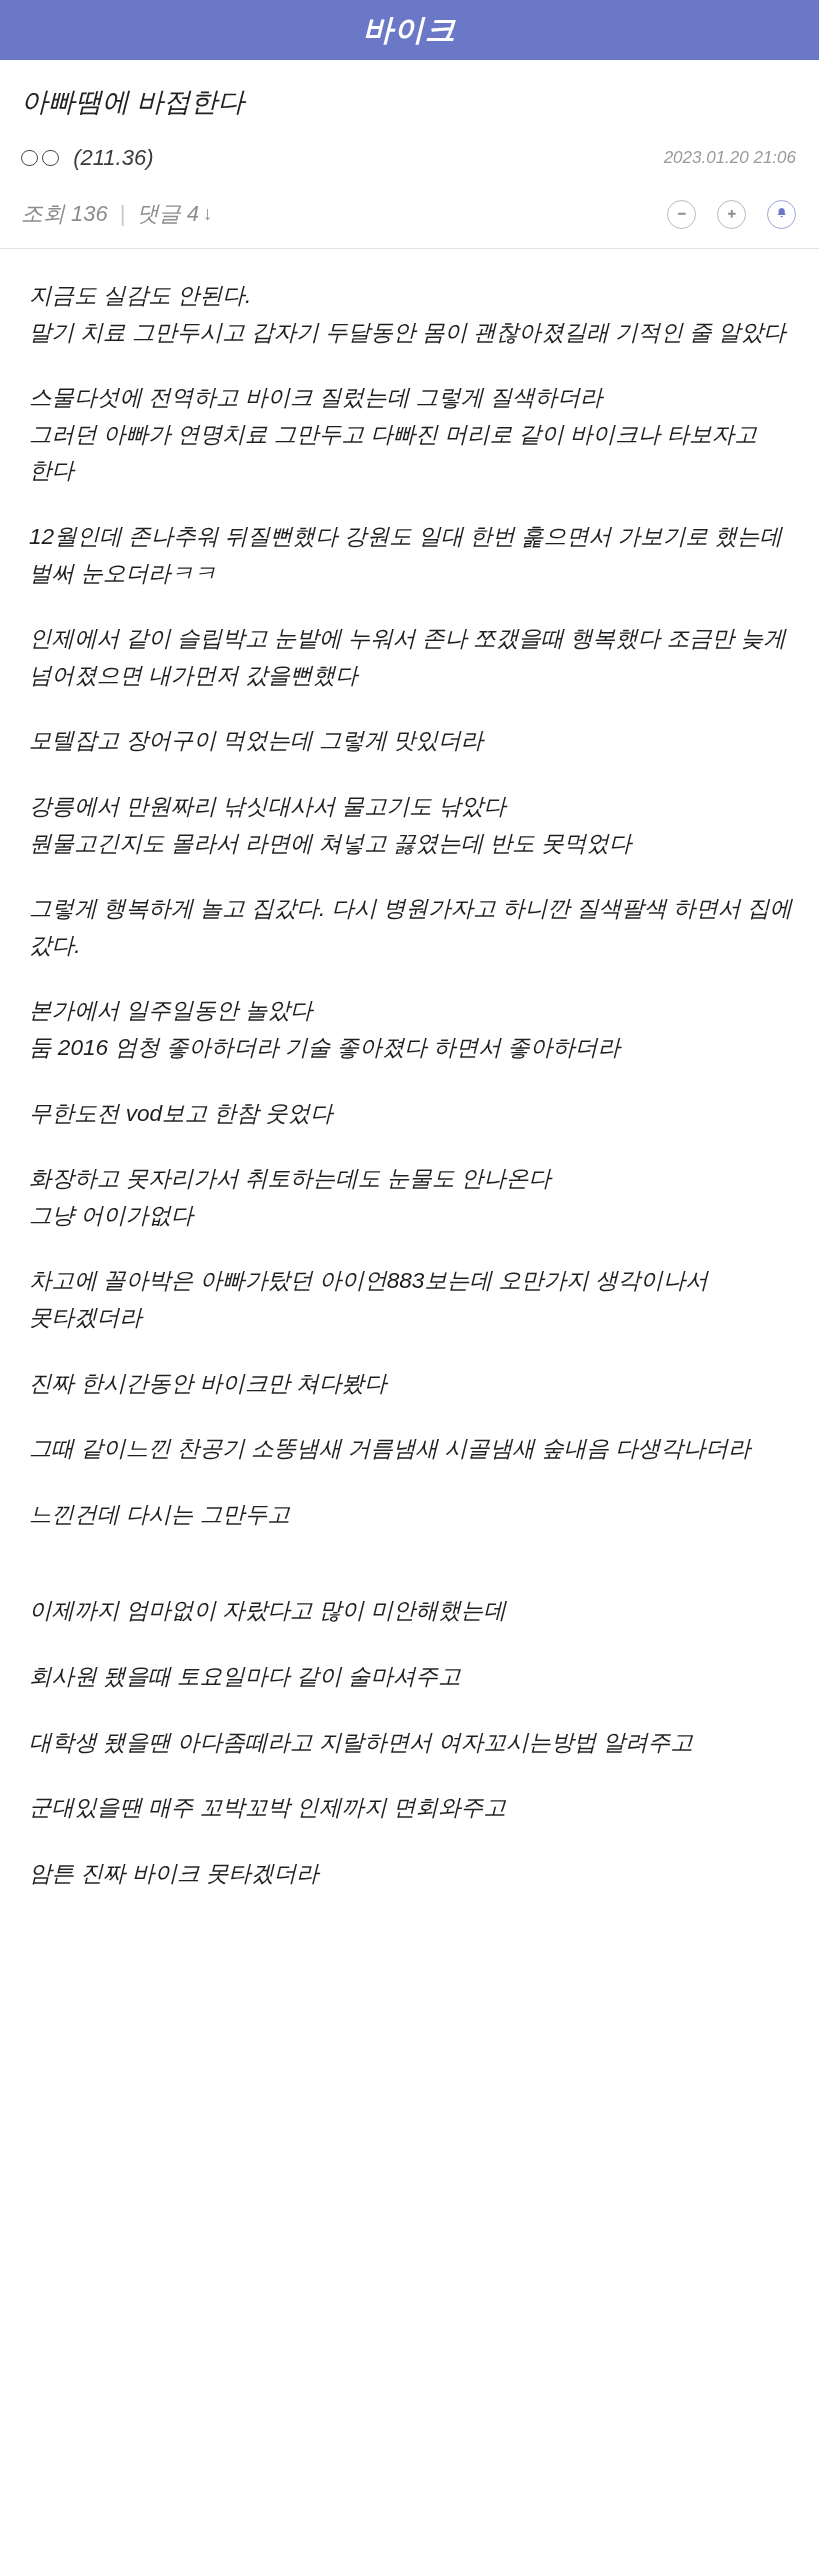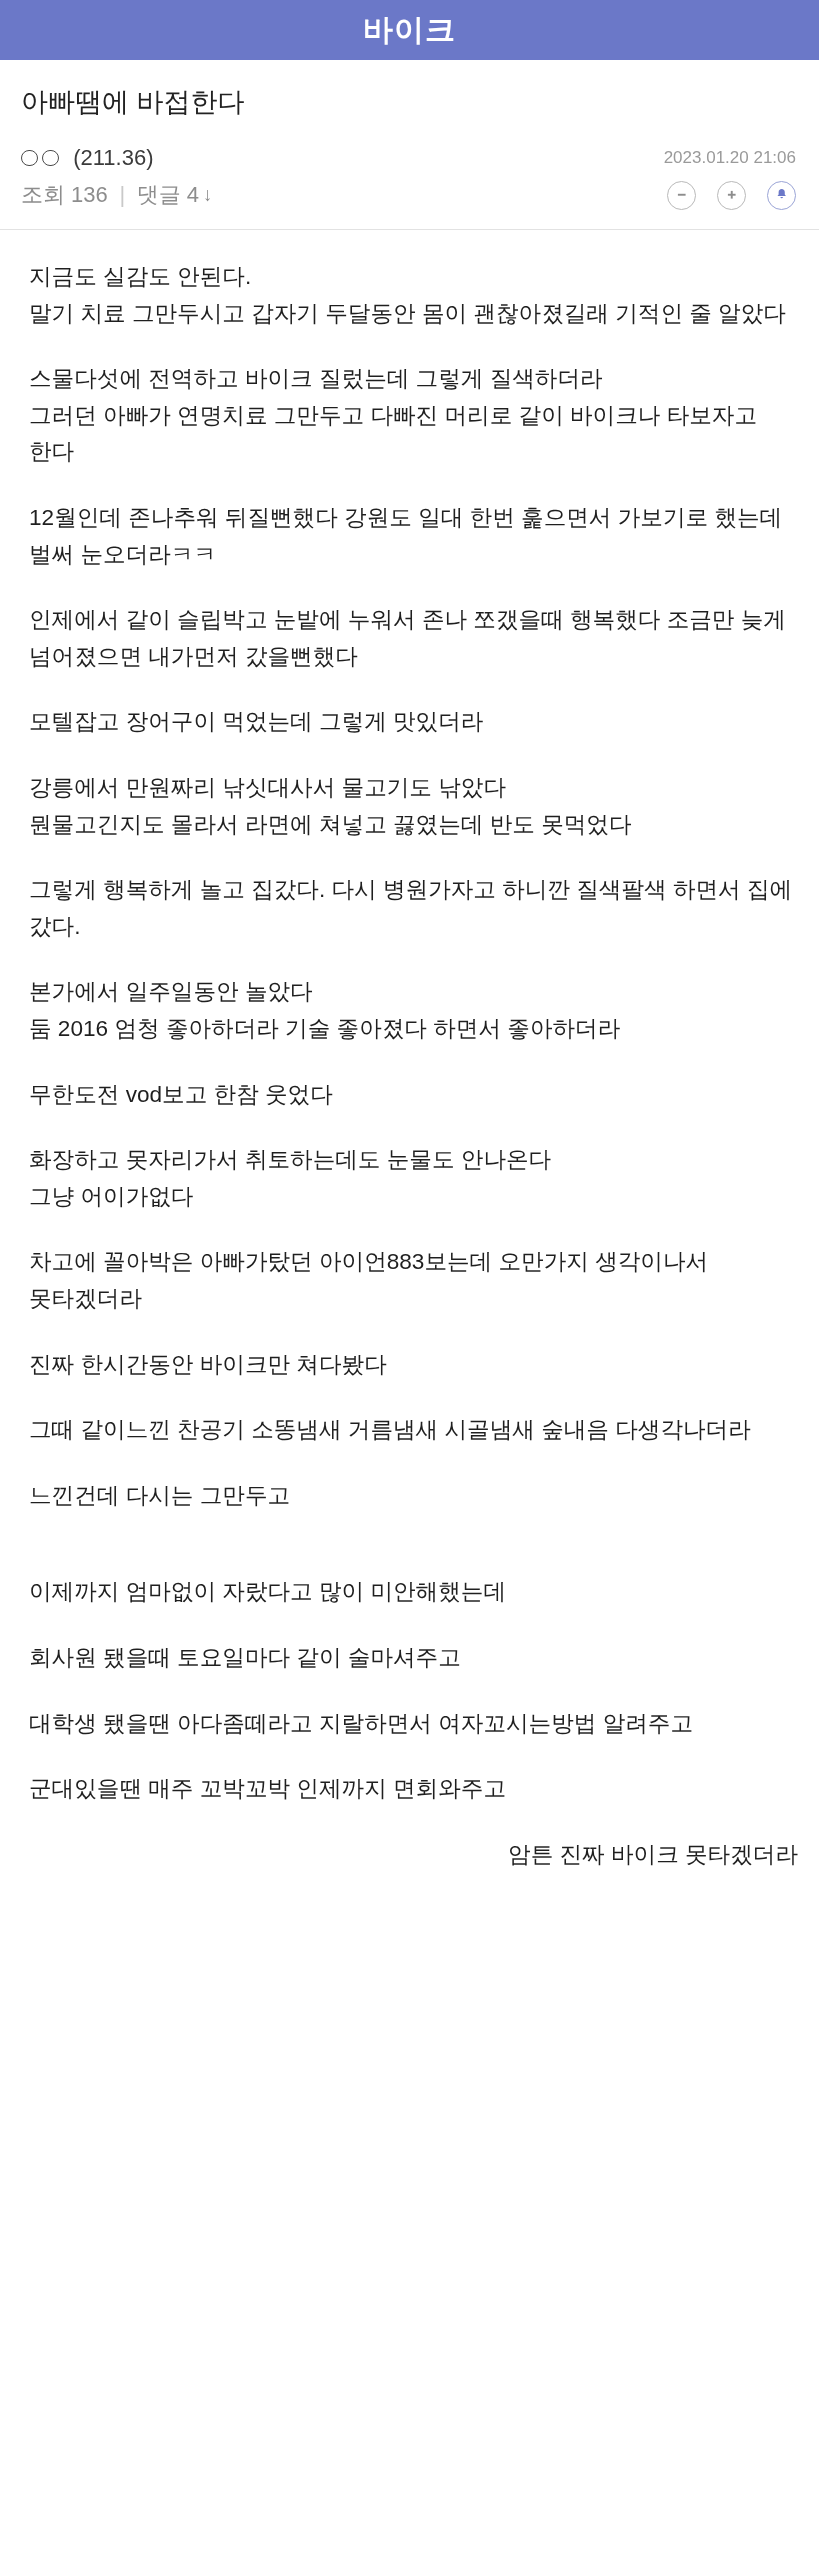--- a/index.html
+++ b/index.html
@@ -12,20 +12,21 @@
     font-family: "Liberation Sans", sans-serif;
     color: #1a1a1a;
     -webkit-font-smoothing: antialiased;
   }
   .page {
     width: 819px;
     min-height: 2576px;
     background: #ffffff;
     position: relative;
     overflow: hidden;
+    font-style: italic;
   }
 
   
   .app-header {
     background: #6b78c8;
     height: 60px;
     display: flex;
     align-items: center;
     justify-content: center;
   }
@@ -44,21 +45,21 @@
     font-size: 27px;
     color: #222222;
     font-weight: normal;
     line-height: 1.3;
     margin-bottom: 25px;
   }
   .meta-row {
     display: flex;
     align-items: center;
     justify-content: space-between;
-    margin-bottom: 9px;
+    margin-bottom: 28px;
   }
   .meta-left {
     display: flex;
     align-items: center;
     font-size: 22px;
     color: #3b3b3b;
   }
   .eyes {
     display: inline-flex;
     align-items: center;
@@ -142,21 +143,20 @@
     line-height: 1.62;
     color: #1f1f1f;
     margin: 0 0 29px 0;
     word-break: keep-all;
   }
   .post-body p.gap-lg {
     margin-bottom: 60px;
   }
   .post-body p:last-child {
     margin-bottom: 0;
-    text-align: right;
   }
 </style>
 </head>
 <body>
 
 <div class="page">
 
   <div class="app-header">
     <span class="title">바이크</span>
   </div>

